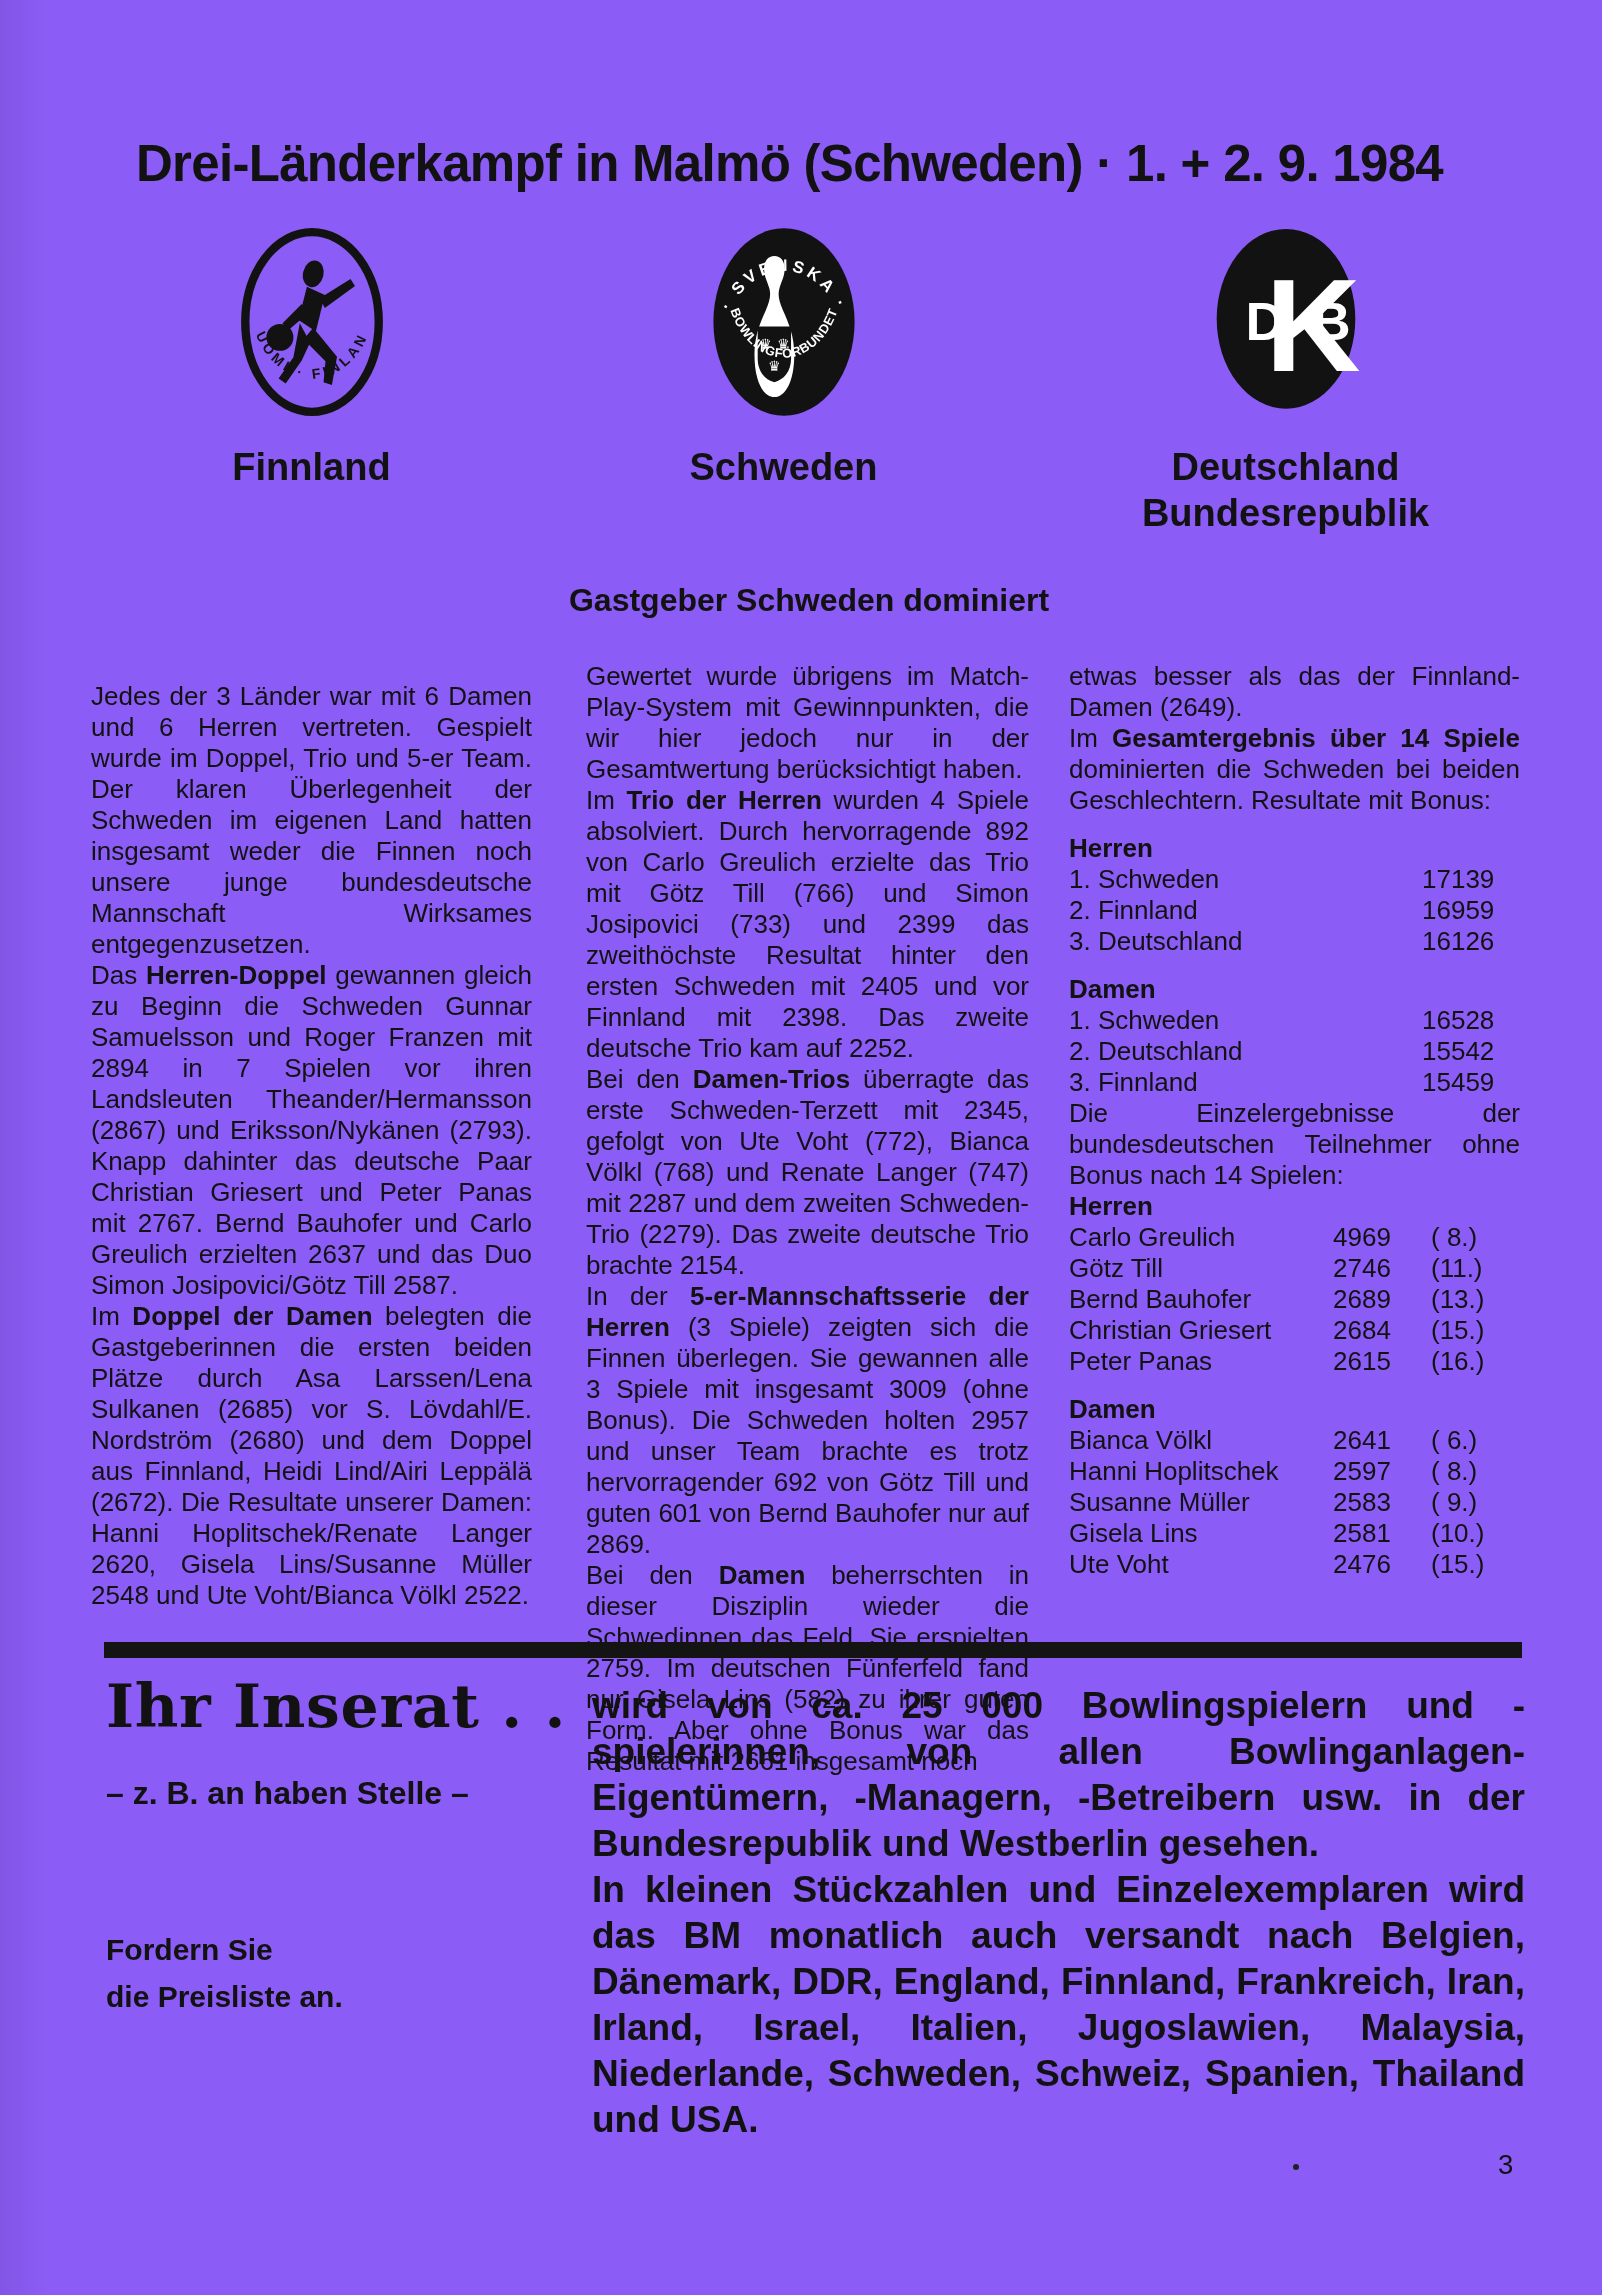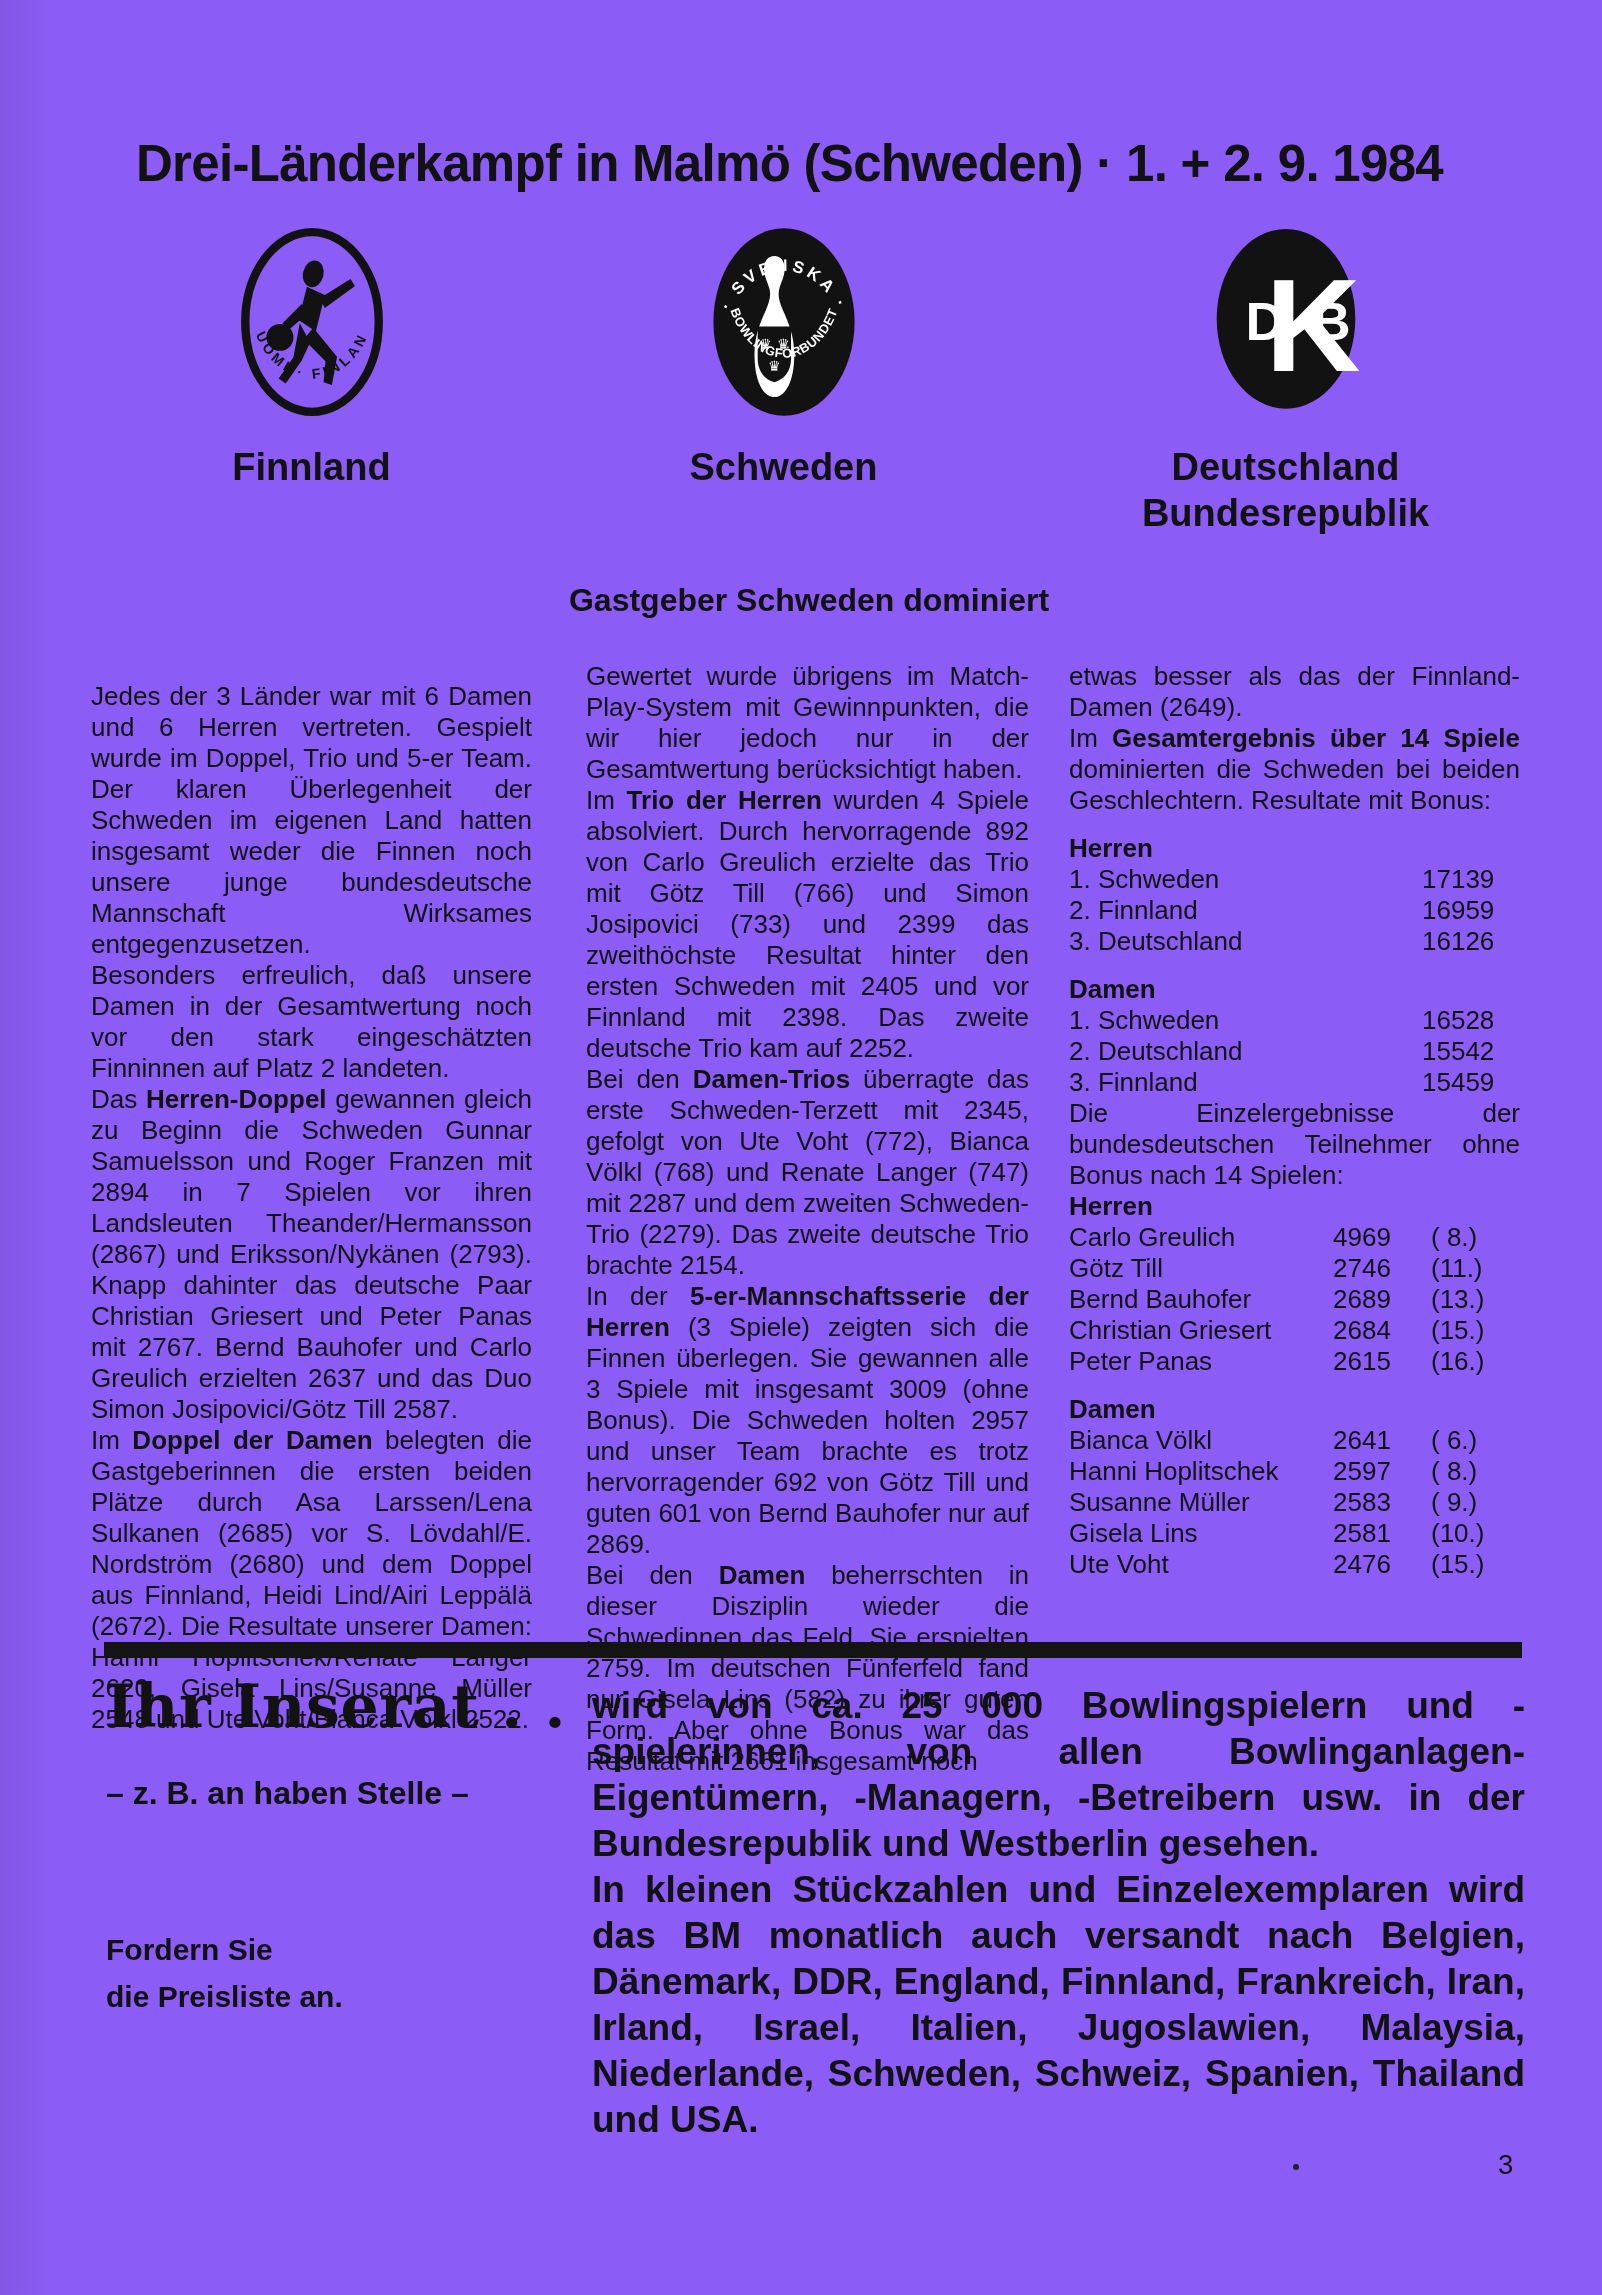--- a/index.html
+++ b/index.html
@@ -142,21 +142,20 @@
     <div class="logo-label">
       <div>Deutschland</div>
       <div>Bundesrepublik</div>
     </div>
   </div>
 
   <div class="headline">Gastgeber Schweden dominiert</div>
 
   <div class="col" id="col1">
     <p><span>Jedes der 3 Länder war mit 6 Damen und 6 Herren vertreten. Gespielt wurde im Doppel, Trio und 5-er Team. Der klaren Überlegenheit der Schweden im eigenen Land hatten insgesamt weder die Finnen noch unsere junge bundesdeutsche Mannschaft Wirksames entgegenzusetzen.</span></p>
-    <p><span>Besonders erfreulich, daß unsere Damen in der Gesamtwertung noch vor den stark eingeschätzten Finninnen auf Platz 2 landeten.</span></p>
     <p><span>Das </span><b>Herren-Doppel</b><span> gewannen gleich zu Beginn die Schweden Gunnar Samuelsson und Roger Franzen mit 2894 in 7 Spielen vor ihren Landsleuten Theander/Hermansson (2867) und Eriksson/Nykänen (2793). Knapp dahinter das deutsche Paar Christian Griesert und Peter Panas mit 2767. Bernd Bauhofer und Carlo Greulich erzielten 2637 und das Duo Simon Josipovici/Götz Till 2587.</span></p>
     <p><span>Im </span><b>Doppel der Damen</b><span> belegten die Gastgeberinnen die ersten beiden Plätze durch Asa Larssen/Lena Sulkanen (2685) vor S. Lövdahl/E. Nordström (2680) und dem Doppel aus Finnland, Heidi Lind/Airi Leppälä (2672). Die Resultate unserer Damen: Hanni Hoplitschek/Renate Langer 2620, Gisela Lins/Susanne Müller 2548 und Ute Voht/Bianca Völkl 2522.</span></p>
   </div>
 
   <div class="col" id="col2">
     <p><span>Gewertet wurde übrigens im Match-Play-System mit Gewinnpunkten, die wir hier jedoch nur in der Gesamtwertung berücksichtigt haben.</span></p>
     <p class="gap"><span>Im </span><b>Trio der Herren</b><span> wurden 4 Spiele absolviert. Durch hervorragende 892 von Carlo Greulich erzielte das Trio mit Götz Till (766) und Simon Josipovici (733) und 2399 das zweithöchste Resultat hinter den ersten Schweden mit 2405 und vor Finnland mit 2398. Das zweite deutsche Trio kam auf 2252.</span></p>
     <p><span>Bei den </span><b>Damen-Trios</b><span> überragte das erste Schweden-Terzett mit 2345, gefolgt von Ute Voht (772), Bianca Völkl (768) und Renate Langer (747) mit 2287 und dem zweiten Schweden-Trio (2279). Das zweite deutsche Trio brachte 2154.</span></p>
     <p><span>In der </span><b>5-er-Mannschaftsserie der Herren</b><span> (3 Spiele) zeigten sich die Finnen überlegen. Sie gewannen alle 3 Spiele mit insgesamt 3009 (ohne Bonus). Die Schweden holten 2957 und unser Team brachte es trotz hervorragender 692 von Götz Till und guten 601 von Bernd Bauhofer nur auf 2869.</span></p>
     <p><span>Bei den </span><b>Damen</b><span> beherrschten in dieser Disziplin wieder die Schwedinnen das Feld. Sie erspielten 2759. Im deutschen Fünferfeld fand nur Gisela Lins (582) zu ihrer guten Form. Aber ohne Bonus war das Resultat mit 2661 insgesamt noch</span></p>

